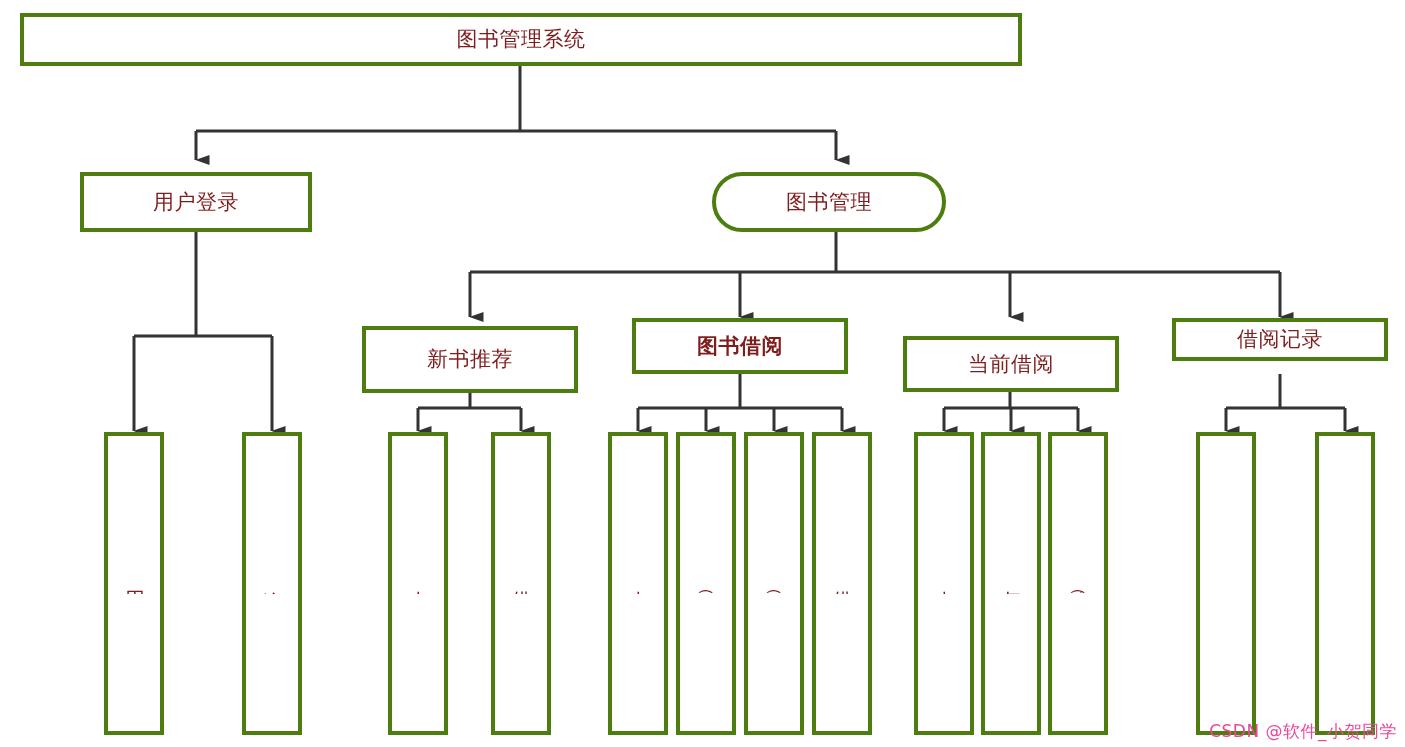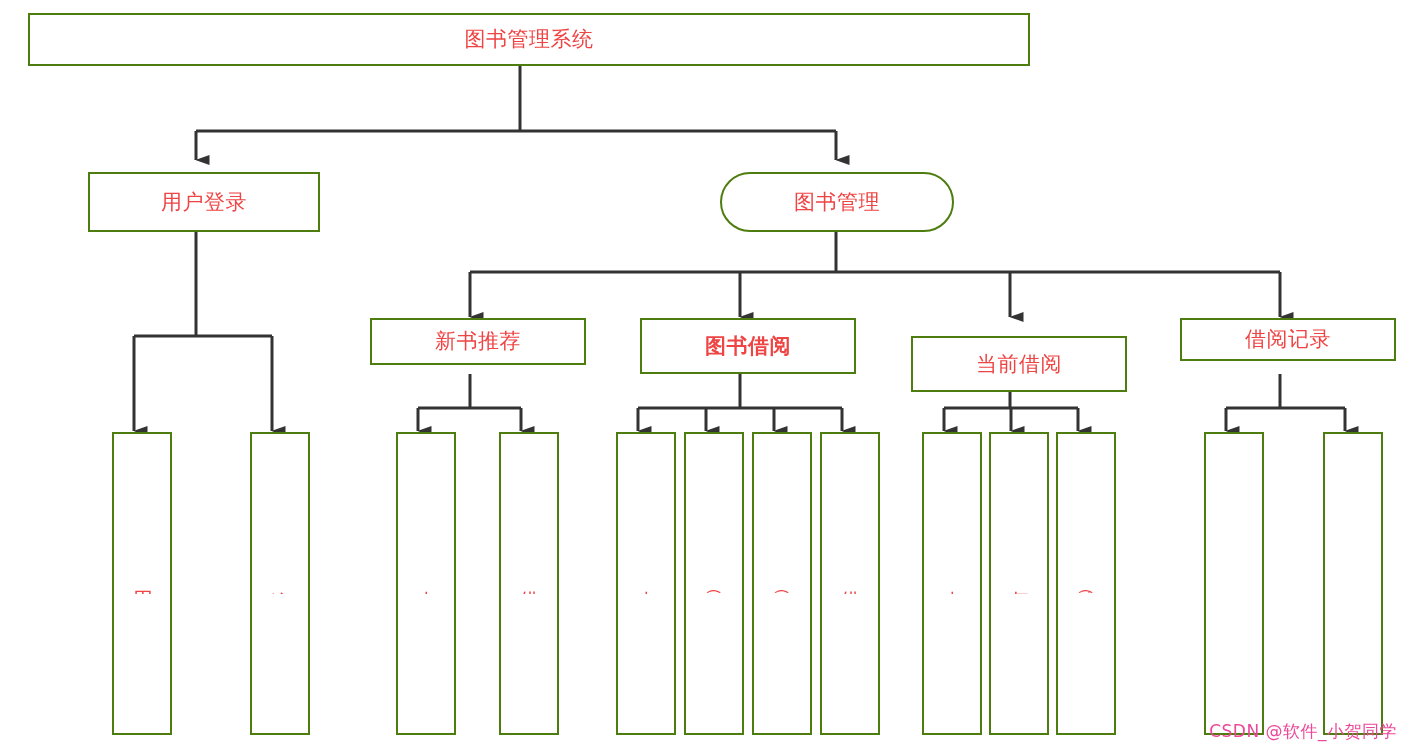--- a/index.html
+++ b/index.html
@@ -22,27 +22,26 @@
     position: absolute;
     left: 0;
     top: 0;
     width: 1405px;
     height: 747px;
   }
   .node {
     position: absolute;
     box-sizing: border-box;
     background: #ffffff;
-    border: 2px solid #4d7c0f;
+    border: 4px solid #4d7c0f;
     display: flex;
     align-items: center;
     justify-content: center;
-    color: #ef4444;
+    color: #7f1d1d;
     z-index: 2;
-    margin-left: 8px;
   }
   .node-label {
     display: block;
     text-align: center;
     line-height: 1.18;
   }
   .node.horizontal .node-label {
     font-size: 21px;
     letter-spacing: 0.5px;
     white-space: nowrap;
@@ -133,21 +132,21 @@
     <span class="node-label">图书管理系统</span>
   </div>
 
   <div class="node horizontal" style="left:80px; top:172px; width:232px; height:60px;">
     <span class="node-label">用户登录</span>
   </div>
   <div class="node horizontal" style="left:712px; top:172px; width:234px; height:60px;border-radius:30px;">
     <span class="node-label">图书管理</span>
   </div>
 
-  <div class="node horizontal" style="left:362px; top:318px; width:216px; height:47px;">
+  <div class="node horizontal" style="left:362px; top:326px; width:216px; height:67px;">
     <span class="node-label">新书推荐</span>
   </div>
   <div class="node horizontal" style="left:632px; top:318px; width:216px; height:56px;font-weight:bold;">
     <span class="node-label">图书借阅</span>
   </div>
   <div class="node horizontal" style="left:903px; top:336px; width:216px; height:56px;">
     <span class="node-label">当前借阅</span>
   </div>
   <div class="node horizontal" style="left:1172px; top:318px; width:216px; height:43px;">
     <span class="node-label">借阅记录</span>

